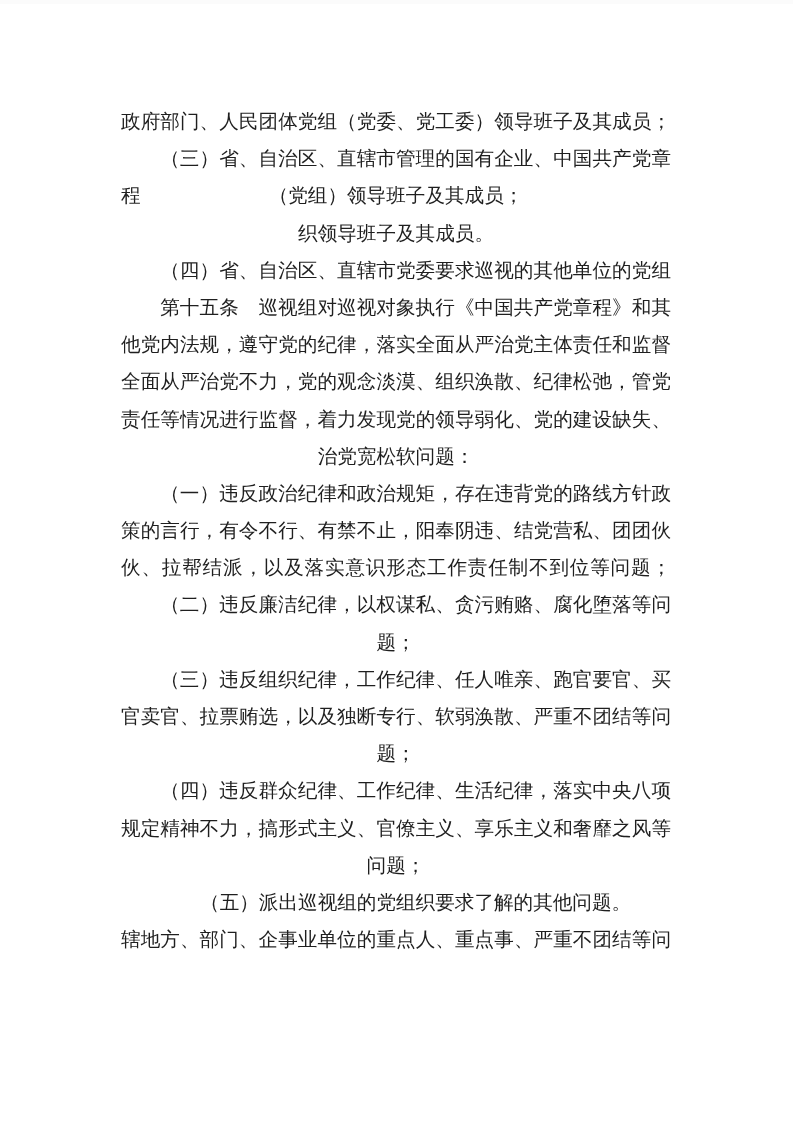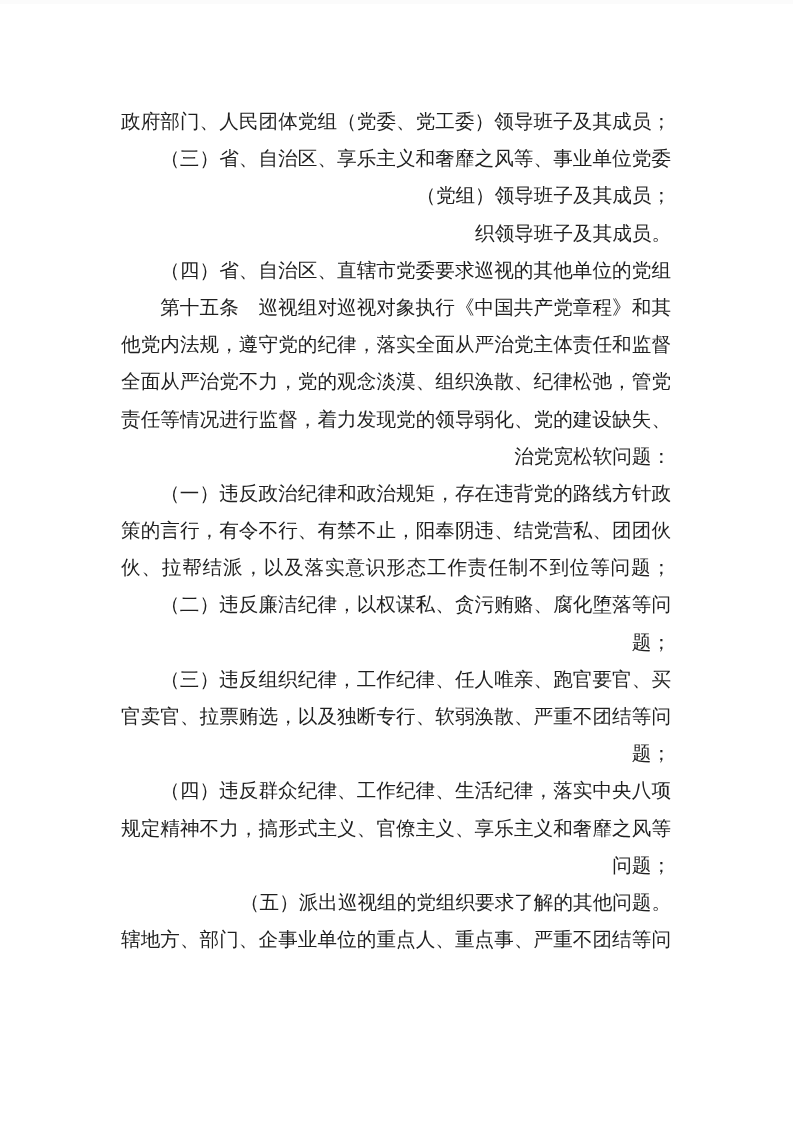--- a/index.html
+++ b/index.html
@@ -27,40 +27,40 @@
     top: 103px;
     width: 550px;
     color: #1f1f1f;
     font-size: 19.6px;
     line-height: 37.2px;
     letter-spacing: 0;
   }
   .line {
     height: 37.2px;
     white-space: nowrap;
-    text-align: right;
+    text-align: center;
   }
   .line.fill {
     white-space: normal;
     text-align: justify;
     text-align-last: justify;
     text-justify: inter-character;
   }
   .line.indent {
     text-indent: 2em;
   }
 </style>
 </head>
 <body>
 
 <div class="page">
   <div class="page-top-edge"></div>
   <div class="text-block" id="text-block">
       <div class="line fill">政府部门、人民团体党组（党委、党工委）领导班子及其成员；</div>
-      <div class="line fill indent">（三）省、自治区、享乐主义和奢靡之风等、事业单位党委</div>
+      <div class="line fill indent">（三）省、自治区、直辖市管理的国有企业、中国共产党章程</div>
       <div class="line">（党组）领导班子及其成员；</div>
       <div class="line">织领导班子及其成员。</div>
       <div class="line fill indent">（四）省、自治区、直辖市党委要求巡视的其他单位的党组</div>
       <div class="line fill indent">第十五条　巡视组对巡视对象执行《中国共产党章程》和其</div>
       <div class="line fill">他党内法规，遵守党的纪律，落实全面从严治党主体责任和监督</div>
       <div class="line fill">全面从严治党不力，党的观念淡漠、组织涣散、纪律松弛，管党</div>
       <div class="line fill">责任等情况进行监督，着力发现党的领导弱化、党的建设缺失、</div>
       <div class="line">治党宽松软问题：</div>
       <div class="line fill indent">（一）违反政治纪律和政治规矩，存在违背党的路线方针政</div>
       <div class="line fill">策的言行，有令不行、有禁不止，阳奉阴违、结党营私、团团伙</div>

